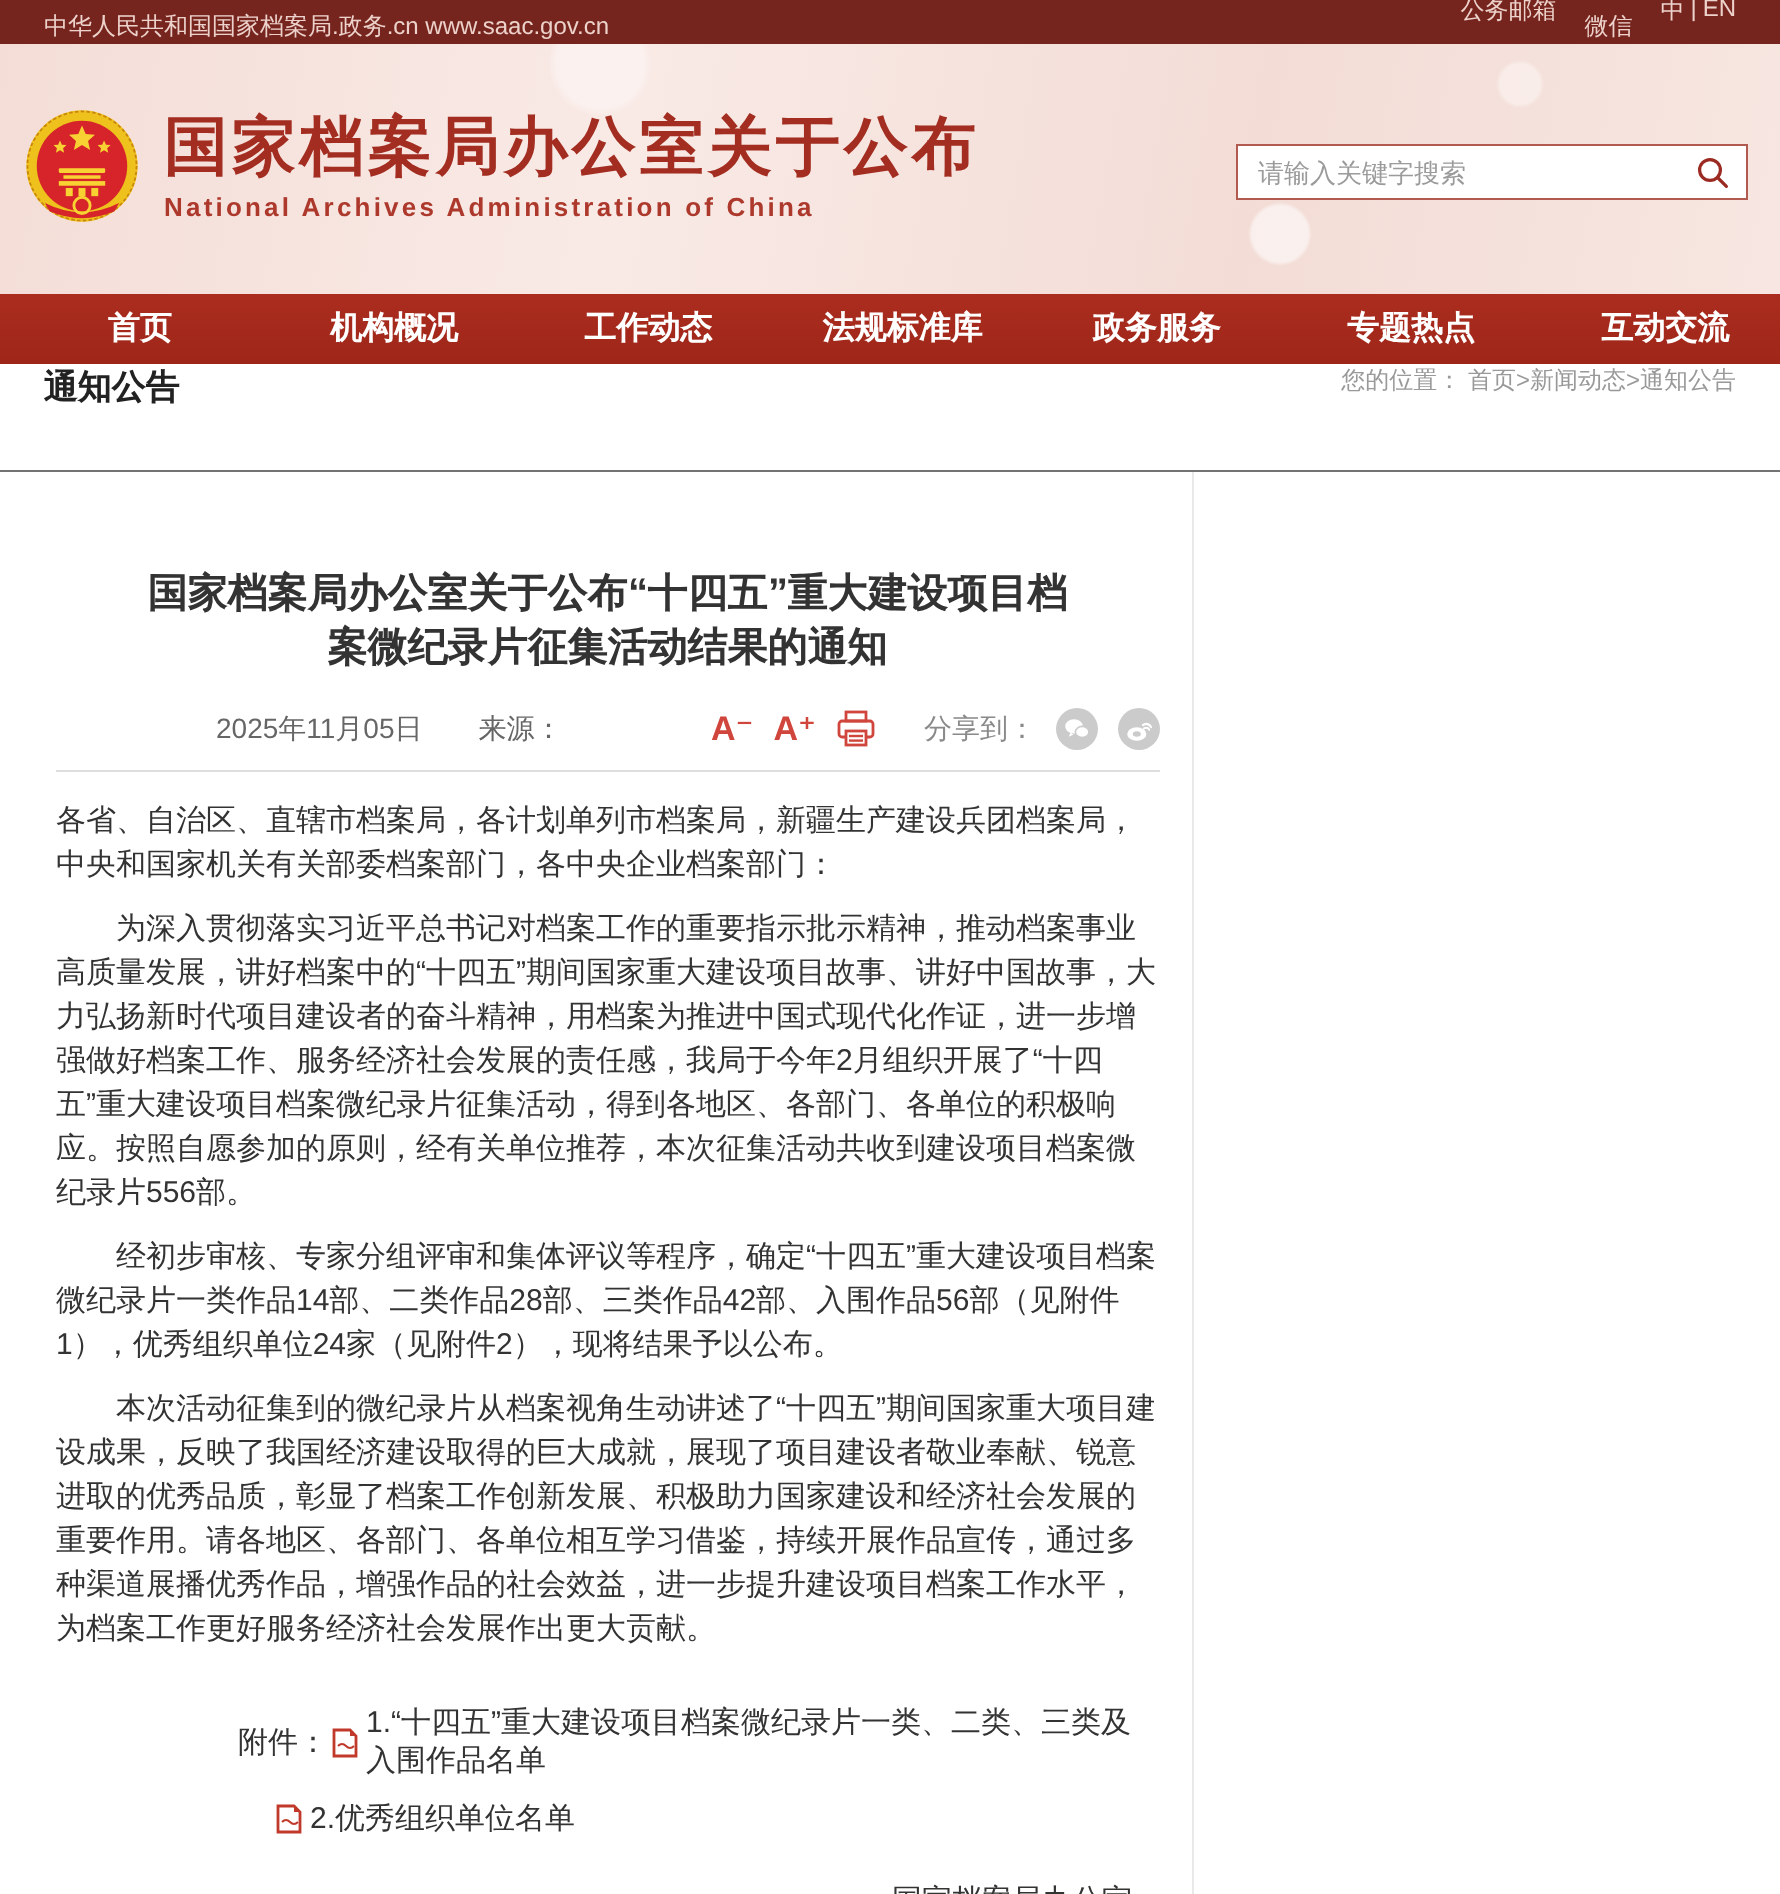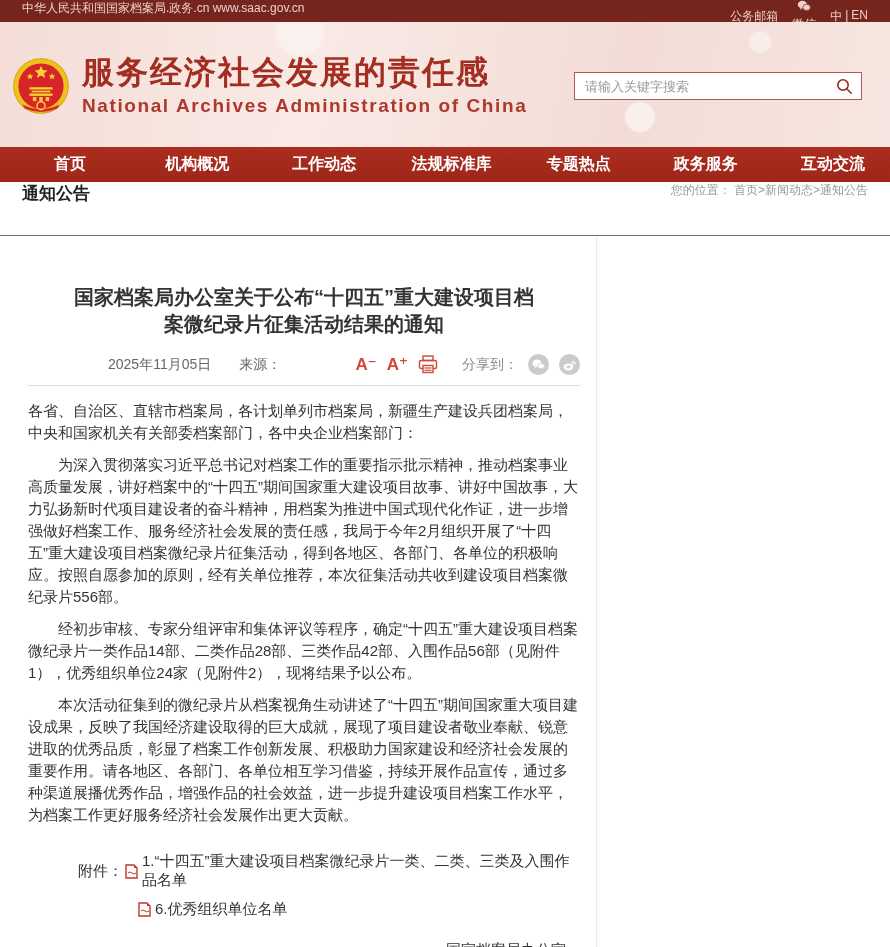--- a/index.html
+++ b/index.html
@@ -1,42 +1,42 @@
 <!DOCTYPE html>
 <html><head>
 <meta charset="utf-8">
 <style>
   * { margin:0; padding:0; box-sizing:border-box; }
   html,body { width:890px; background:#fff; }
   body { font-family:"Liberation Sans","DejaVu Sans",sans-serif; color:#333; }
   .page { width:890px; height:947px; overflow:hidden; background:#fff; }
 
   
-  .topbar { height:22px; background:#76241e; display:flex; align-items:flex-start;
+  .topbar { height:22px; background:#76241e; display:flex; align-items:flex-end;
             justify-content:space-between; padding:0 22px; }
   .topbar .left { color:#ecd2ca; font-size:12px; }
   .topbar .right { display:flex; align-items:center; gap:14px; color:#ecd2ca; font-size:12px; }
   .topbar a, .topbar .lnk { color:#ecd2ca; text-decoration:none; cursor:pointer; }
   .wechat-mini { display:inline-flex; align-items:center; gap:4px;flex-direction:column; }
   .lang { display:inline-flex; gap:3px; }
 
   
   .header { height:125px; position:relative;
     background:
       radial-gradient(circle at 640px 95px, rgba(255,255,255,.55) 0 14px, rgba(255,255,255,0) 16px),
       radial-gradient(circle at 760px 20px, rgba(255,255,255,.4) 0 10px, rgba(255,255,255,0) 12px),
       radial-gradient(circle at 300px 10px, rgba(255,255,255,.35) 0 22px, rgba(255,255,255,0) 26px),
       linear-gradient(100deg,#f4ddd7 0%,#f9eae6 35%,#f3dcd6 70%,#f7e6e1 100%);
   }
   .brand { position:absolute; left:12px; top:32px; display:flex; align-items:center; }
   .emblem { width:58px; height:58px; flex:0 0 58px; }
   .brand-text { margin-left:12px; }
   .brand-cn { font-size:32px; font-weight:bold; color:#a22d20; letter-spacing:2px; line-height:36px; }
-  .brand-en { font-size:19px; font-weight:bold; color:#ad382c; letter-spacing:1.6px; margin-top:5px; }
-  .searchbox { position:absolute; right:28px; top:50px; width:288px; height:28px;
+  .brand-en { font-size:13px; font-weight:bold; color:#ad382c; letter-spacing:1.6px; margin-top:5px; }
+  .searchbox { position:absolute; right:16px; top:50px; width:256px; height:28px;
     background:#fff; border:1px solid #b25a50; display:flex; align-items:center; }
   .searchbox input { flex:1; border:none; outline:none; font-size:13px; color:#444;
     padding:0 10px; font-family:inherit; background:transparent; }
   .searchbox input::placeholder { color:#9b9b9b; }
   .search-btn { width:34px; height:100%; border:none; background:transparent; cursor:pointer;
     display:flex; align-items:center; justify-content:center; }
 
   
   .nav { height:35px; background:linear-gradient(180deg,#ab2d1f,#9e2619); display:flex; }
   .nav-item { flex:1; color:#fff; font-size:16px; font-weight:bold; display:flex;
@@ -69,21 +69,21 @@
 
   .meta-sep { border:none; border-top:1px solid #dedede; margin:10px 0 14px; }
 
   .body-text { font-size:15px; line-height:22px; color:#333; }
   .body-text p { margin:0 0 10px; text-indent:2em; }
   .body-text p.no-indent { text-indent:0; }
 
   .attach { margin-top:26px; padding-left:50px; font-size:15px; color:#333; }
   .attach-row { display:flex; align-items:center; margin-bottom:10px; }
   .attach-row.second { padding-left:58px; }
-  .attach-label { flex:0 0 auto; }
+  .attach-label { flex:0 0 auto;margin-left:41px; }
   .doc-icon { margin:0 4px 0 2px; flex:0 0 auto; }
   .attach-link { cursor:pointer; color:#333; text-decoration:none; }
 
   .signature { margin-top:22px; text-align:right; padding-right:14px; font-size:15px; color:#333; }
 </style>
 </head>
 <body>
 
 <div class="page">
 
@@ -119,42 +119,42 @@
         <rect x="30" y="52" width="40" height="4" rx="1" fill="#f7d232"></rect>
         <rect x="34" y="58" width="32" height="3" fill="#f7d232"></rect>
         <rect x="30" y="63" width="40" height="4" fill="#f7d232"></rect>
         <rect x="36" y="69" width="6" height="7" fill="#f7d232"></rect>
         <rect x="47" y="69" width="6" height="7" fill="#f7d232"></rect>
         <rect x="58" y="69" width="6" height="7" fill="#f7d232"></rect>
         <path d="M18 82 q32 16 64 0 l-4 7 q-28 12 -56 0 Z" fill="#d6242a"></path>
         <circle cx="50" cy="84" r="7" fill="none" stroke="#f7d232" stroke-width="2.5"></circle>
       </svg>
       <div class="brand-text">
-        <div class="brand-cn">服务经济社会发展的责任感</div>
+        <div class="brand-cn">国家档案局办公室关于公布</div>
         <div class="brand-en">National Archives Administration of China</div>
       </div>
     </div>
     <div class="searchbox">
       <input type="text" placeholder="请输入关键字搜索" style="">
       <button class="search-btn">
         <svg width="17" height="17" viewBox="0 0 17 17">
           <circle cx="7" cy="7" r="5.2" fill="none" stroke="#9b2b22" stroke-width="1.6"></circle>
           <line x1="11" y1="11" x2="15.2" y2="15.2" stroke="#9b2b22" stroke-width="1.6" stroke-linecap="round"></line>
         </svg>
       </button>
     </div>
   </div>
 
   <div class="nav">
     <div class="nav-item">首页</div>
     <div class="nav-item">机构概况</div>
     <div class="nav-item">工作动态</div>
     <div class="nav-item">法规标准库</div>
+    <div class="nav-item">政务服务</div>
     <div class="nav-item">专题热点</div>
-    <div class="nav-item">政务服务</div>
     <div class="nav-item">互动交流</div>
   </div>
 
   <div class="channel">
     <div class="channel-title">通知公告</div>
     <div class="crumbs">
       <span>您的位置：</span>
       <span class="lnk">首页&gt;新闻动态&gt;通知公告</span>
     </div>
   </div>
@@ -218,21 +218,21 @@
             <path d="M3 9 q2 -2 4 0 q2 2 4 0" fill="none" stroke="#c0392b" stroke-width="1"></path>
           </svg>
           <span class="attach-link">1.“十四五”重大建设项目档案微纪录片一类、二类、三类及入围作品名单</span>
         </div>
         <div class="attach-row second">
           <svg class="doc-icon" width="13" height="15" viewBox="0 0 13 15">
             <path d="M1 1 h8 l3 3 v10 h-11 Z" fill="#fff" stroke="#c0392b" stroke-width="1.4"></path>
             <path d="M9 1 l3 3 h-3 Z" fill="#c0392b"></path>
             <path d="M3 9 q2 -2 4 0 q2 2 4 0" fill="none" stroke="#c0392b" stroke-width="1"></path>
           </svg>
-          <span class="attach-link">6.优秀组织单位名单</span>
+          <span class="attach-link">2.优秀组织单位名单</span>
         </div>
       </div>
 
       <div class="signature">
         <div>国家档案局办公室</div>
 
       </div>
 
     </div>
     <div class="right-blank"></div>

